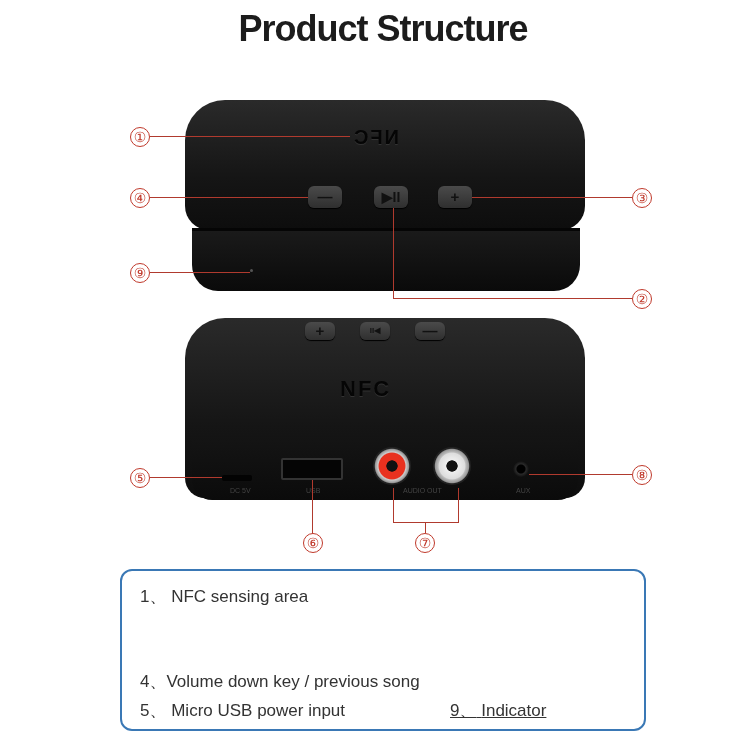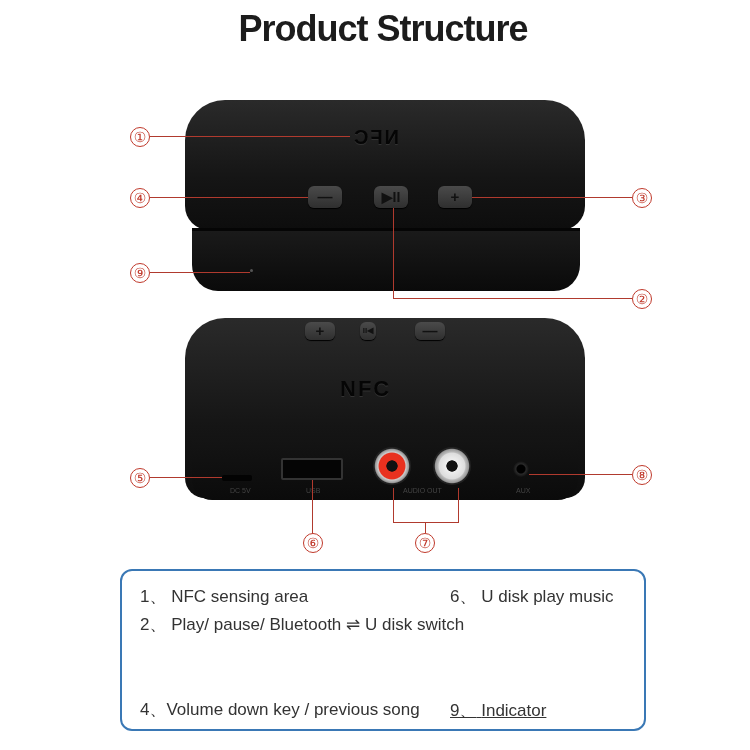--- a/index.html
+++ b/index.html
@@ -38,21 +38,21 @@
 <div class="callout" style="left:130px;top:263px;">⑨</div>
 <div class="line" style="left:150px;top:272px;width:100px;height:1px;"></div>
 <div class="line" style="left:393px;top:208px;width:1px;height:90px;"></div>
 <div class="line" style="left:393px;top:298px;width:239px;height:1px;"></div>
 <div class="callout" style="left:632px;top:289px;">②</div>
 
 <div>
   <div class="device" style="left:185px;top:318px;width:400px;height:180px;border-radius:40px 40px 20px 20px;"></div>
   <div class="device" style="left:192px;top:440px;width:386px;height:60px;border-radius:0 0 20px 20px;background:linear-gradient(#141414,#0b0b0b);"></div>
   <div class="btn" style="left:305px;top:322px;width:30px;height:18px;line-height:18px;">+</div>
-  <div class="btn" style="left:360px;top:322px;width:16px;height:18px;line-height:18px;font-size:8px;">II◀</div>
+  <div class="btn" style="left:360px;top:322px;width:30px;height:18px;line-height:18px;font-size:8px;">II◀</div>
   <div class="btn" style="left:415px;top:322px;width:30px;height:18px;line-height:18px;">—</div>
   <div class="nfc" style="left:340px;top:376px;font-size:22px;">NFC</div>
   <div style="position:absolute;left:222px;top:475px;width:30px;height:6px;background:#030303;border-radius:2px;"></div>
   <div style="position:absolute;left:281px;top:458px;width:62px;height:22px;background:#050505;border:2px solid #333;border-radius:2px;box-sizing:border-box;"></div>
   <div style="position:absolute;left:373px;top:447px;width:38px;height:38px;border-radius:50%;background:radial-gradient(circle,#111 20%,#e8311f 22%,#e8311f 48%,#ccc 52%,#999 62%,#222 66%);"></div>
   <div style="position:absolute;left:433px;top:447px;width:38px;height:38px;border-radius:50%;background:radial-gradient(circle,#111 20%,#eee 22%,#ddd 48%,#bbb 52%,#999 62%,#222 66%);"></div>
   <div style="position:absolute;left:513px;top:461px;width:16px;height:16px;border-radius:50%;background:radial-gradient(circle,#000 35%,#2a2a2a 45%,#111 70%);"></div>
   <div class="portlbl" style="left:230px;top:487px;">DC 5V</div>
   <div class="portlbl" style="left:306px;top:487px;">USB</div>
   <div class="portlbl" style="left:403px;top:487px;">AUDIO OUT</div>
@@ -66,17 +66,16 @@
 <div class="line" style="left:312px;top:480px;width:1px;height:54px;"></div>
 <div class="callout" style="left:303px;top:533px;">⑥</div>
 <div class="line" style="left:393px;top:488px;width:1px;height:34px;"></div>
 <div class="line" style="left:458px;top:488px;width:1px;height:34px;"></div>
 <div class="line" style="left:393px;top:522px;width:66px;height:1px;"></div>
 <div class="line" style="left:425px;top:522px;width:1px;height:11px;"></div>
 <div class="callout" style="left:415px;top:533px;">⑦</div>
 
 <div class="legend">
   <div class="li" style="left:18px;top:14px;"><span>1、</span> <span>NFC sensing area</span></div>
-  <div class="li" style="left:18px;top:42px;"><span>2、</span> <span>Play/ pause/ Bluetooth ⇌ U disk switch</span></div>
-  <div class="li" style="left:18px;top:99px;margin-top:28px;"><span>4、</span><span>Volume down key / previous song</span></div>
-  <div class="li" style="left:328px;top:14px;"><span>6、</span> <span>U disk play music</span></div>
+  <div class="li" style="left:18px;top:99px;"><span>4、</span><span>Volume down key / previous song</span></div>
+  <div class="li" style="left:18px;top:128px;"><span>5、</span>  <span>Micro USB power input</span></div>
   <div class="li" style="left:328px;top:128px;text-decoration:underline;"><span>9、</span> <span>Indicator</span></div>
 </div>
 
 </body></html>

